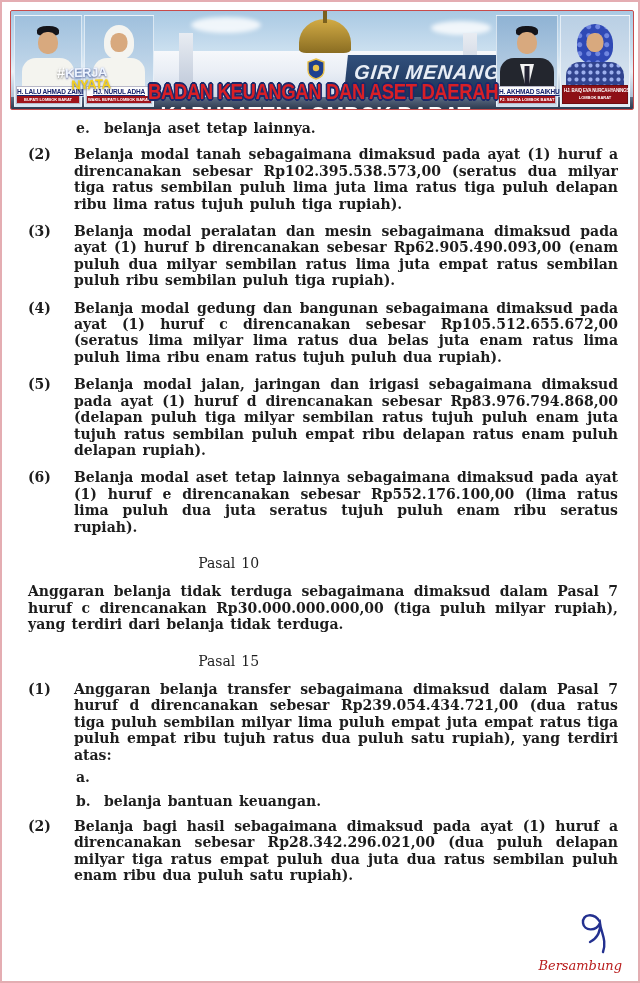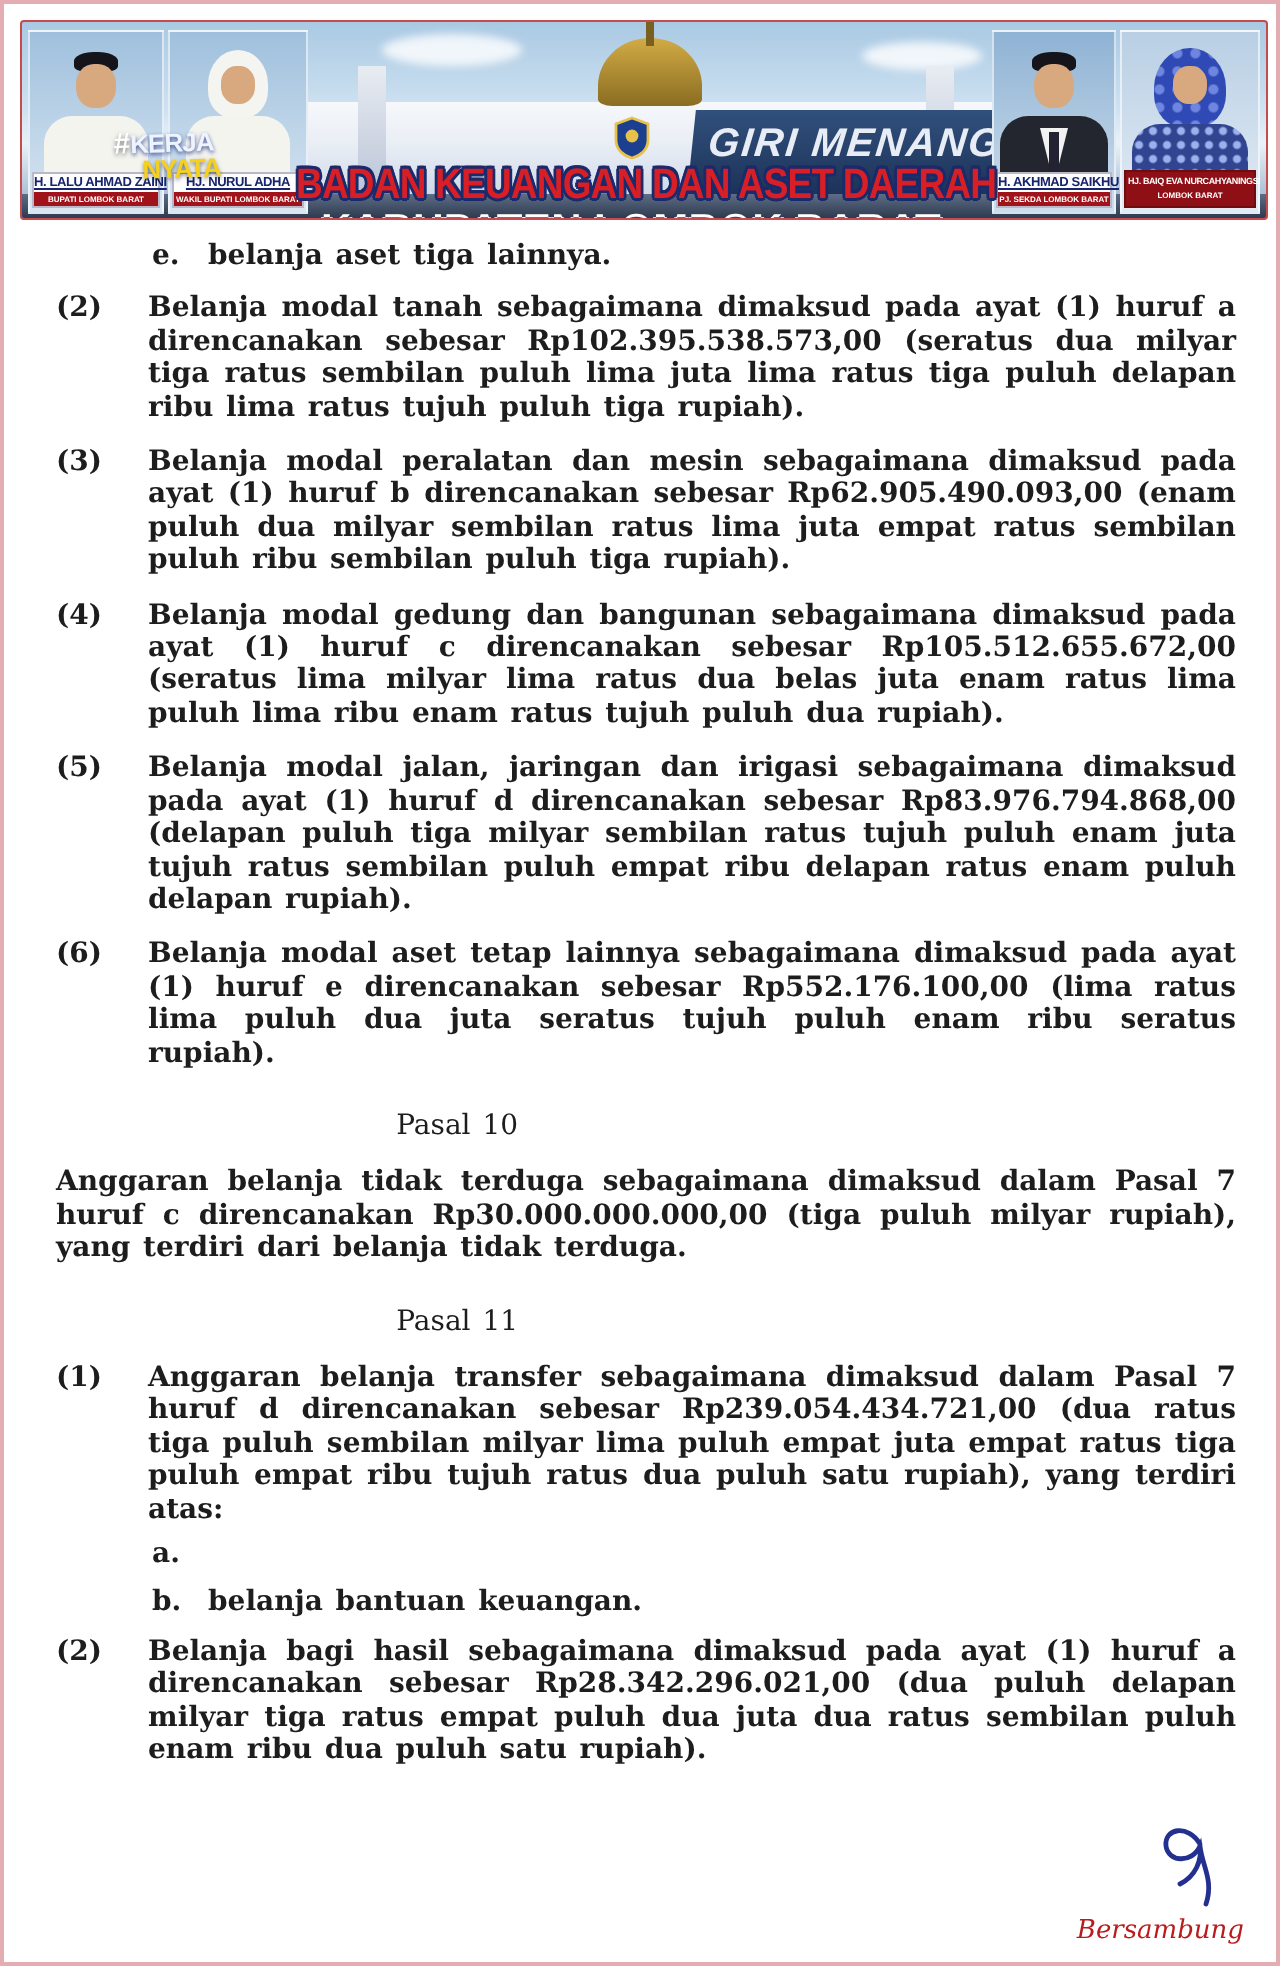--- a/index.html
+++ b/index.html
@@ -165,21 +165,21 @@
           <span class="tl">LOMBOK BARAT</span>
         </div>
       </div>
     </div>
   </div>
 
   <div class="doc">
 
     <div class="letter-item">
       <span class="lt">e.</span>
-      <span class="txt">belanja aset tiga lainnya.</span>
+      <span class="txt">belanja aset tetap lainnya.</span>
     </div>
 
     <div class="num-item">
       <span class="num">(2)</span>
       <span class="txt">Belanja modal tanah sebagaimana dimaksud pada ayat (1) huruf a direncanakan sebesar  Rp102.395.538.573,00 (seratus dua milyar tiga ratus sembilan puluh lima juta lima ratus tiga puluh delapan ribu lima ratus tujuh puluh tiga rupiah).</span>
     </div>
     <div class="num-item">
       <span class="num">(3)</span>
       <span class="txt">Belanja modal peralatan dan mesin sebagaimana dimaksud pada ayat (1) huruf b direncanakan sebesar Rp62.905.490.093,00 (enam puluh dua milyar sembilan ratus lima juta empat ratus sembilan puluh ribu sembilan puluh tiga rupiah).</span>
     </div>
@@ -192,21 +192,21 @@
       <span class="txt">Belanja modal jalan, jaringan dan irigasi sebagaimana dimaksud pada ayat (1) huruf d direncanakan sebesar Rp83.976.794.868,00 (delapan puluh tiga milyar sembilan ratus tujuh puluh enam juta tujuh ratus sembilan puluh empat ribu delapan ratus enam puluh delapan rupiah).</span>
     </div>
     <div class="num-item">
       <span class="num">(6)</span>
       <span class="txt">Belanja modal aset tetap lainnya sebagaimana dimaksud pada ayat (1) huruf e direncanakan sebesar Rp552.176.100,00 (lima ratus lima puluh dua juta seratus tujuh puluh enam ribu seratus rupiah).</span>
     </div>
 
     <div class="pasal-heading">Pasal 10</div>
     <div class="plain-par">Anggaran belanja tidak terduga sebagaimana dimaksud dalam Pasal 7 huruf c direncanakan Rp30.000.000.000,00 (tiga puluh milyar rupiah), yang terdiri dari belanja tidak terduga.</div>
 
-    <div class="pasal-heading">Pasal 11</div>
+    <div class="pasal-heading">Pasal 15</div>
 
     <div class="num-item" style="margin-bottom:6px;">
       <span class="num">(1)</span>
       <span class="txt">Anggaran belanja transfer sebagaimana dimaksud dalam Pasal 7 huruf d direncanakan sebesar Rp239.054.434.721,00 (dua ratus tiga puluh sembilan milyar lima puluh empat juta empat ratus tiga puluh empat ribu tujuh ratus dua puluh satu rupiah), yang terdiri atas:</span>
     </div>
     <div class="sub-wrap">
       <div class="letter-item">
         <span class="lt">a.</span>
       </div>
       <div class="letter-item">

